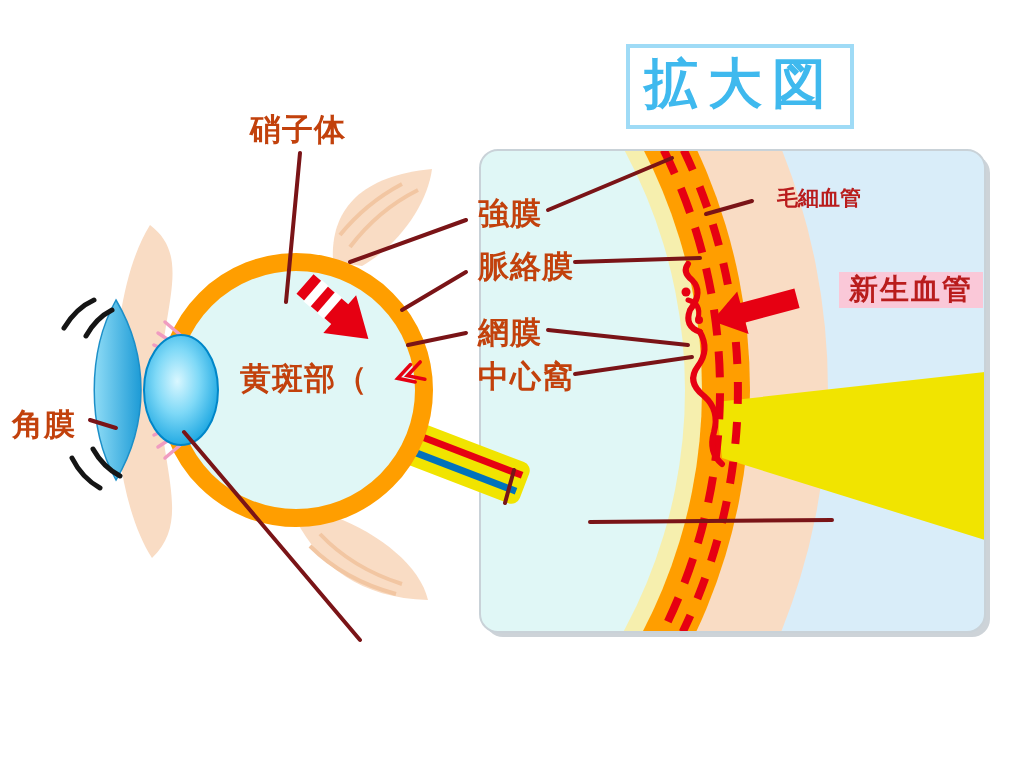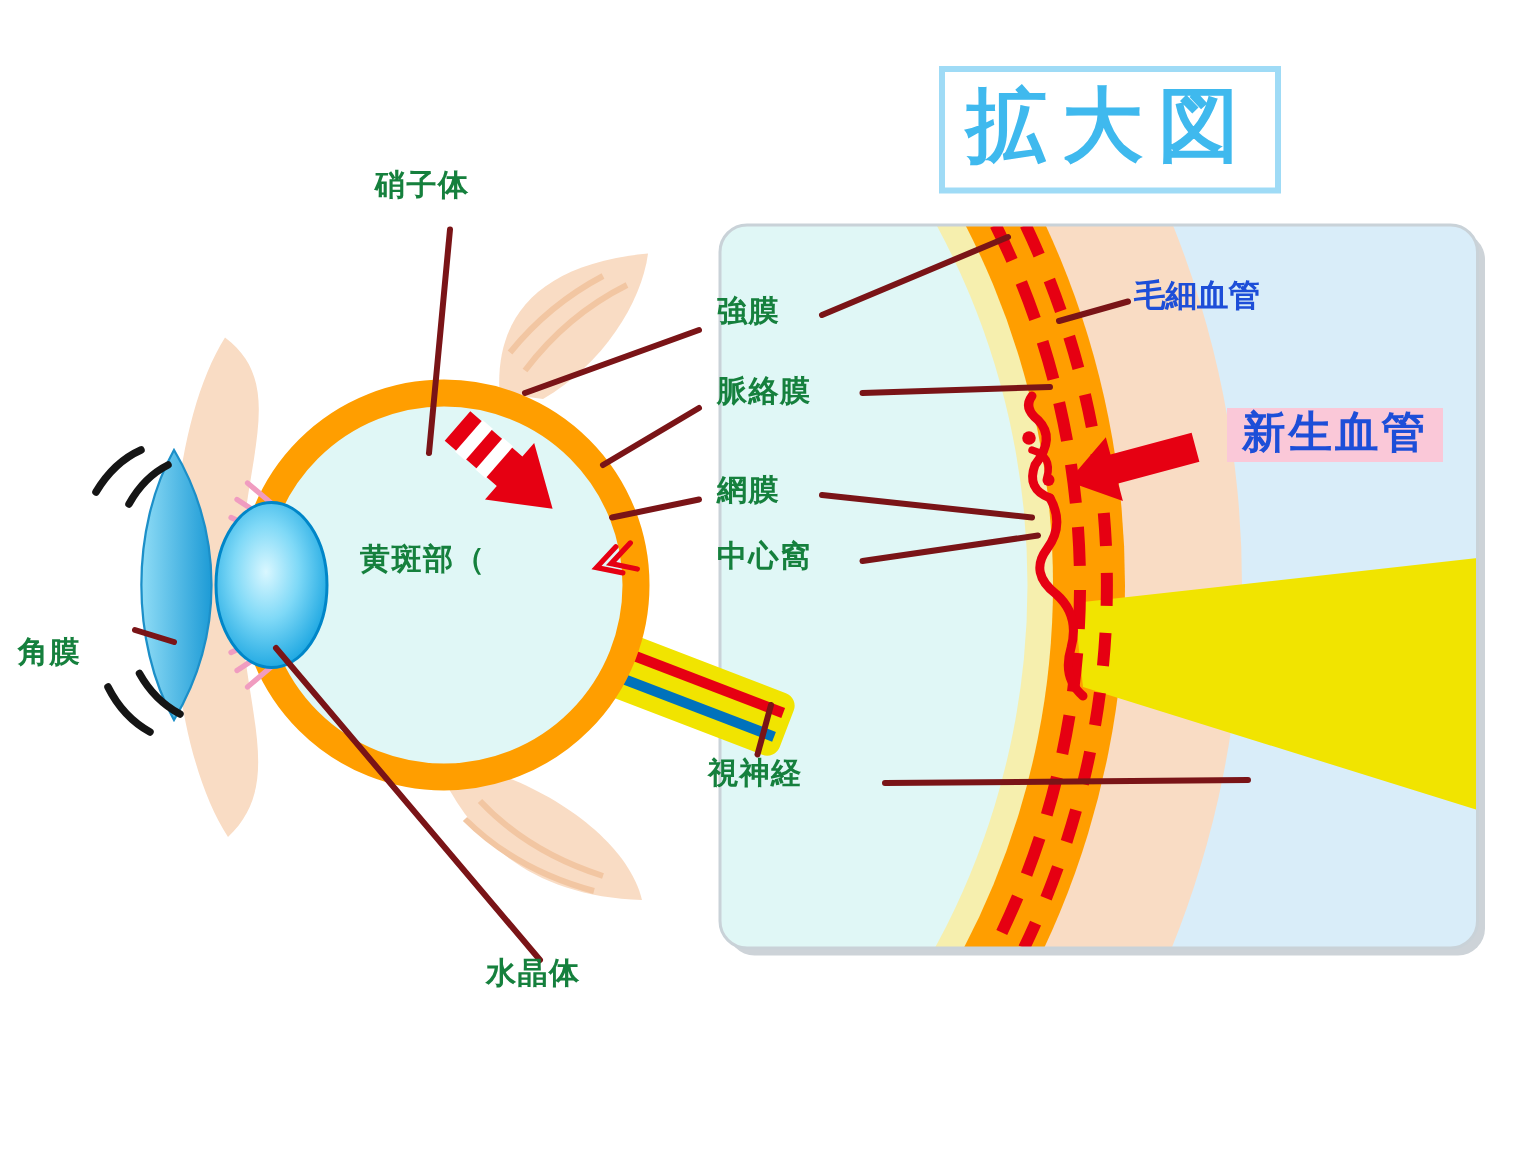--- a/index.html
+++ b/index.html
@@ -1,21 +1,21 @@
 <!DOCTYPE html>
 <html><head>
 <meta charset="utf-8">
 <style>
   html,body{margin:0;padding:0;background:#ffffff;}
   #stage{position:relative;width:1024px;height:768px;background:#ffffff;overflow:hidden;
          font-family:"Liberation Sans","DejaVu Sans",sans-serif;}
   svg{position:absolute;left:0;top:0;}
-  .label{position:absolute;font-weight:bold;color:#15803d;font-size:20px;white-space:nowrap;
+  .label{position:absolute;font-weight:bold;color:#c2410c;font-size:31px;white-space:nowrap;
          line-height:1.1;letter-spacing:1px;}
-  .label-red{color:#1d4ed8;}
+  .label-red{color:#b91c1c;margin-left:21px;}
   #title-box{position:absolute;left:626px;top:44px;font-size:54px;font-weight:bold;color:#3FB9EE;
              border:4px solid #9FDBF6;background:#ffffff;padding:0px 14px 4px 14px;letter-spacing:10px;}
   #capillary-label{font-size:21px;letter-spacing:0;}
   #neovessel-label{font-size:29px;background:#FAC8D8;padding:2px 10px;letter-spacing:2px;}
 </style>
 </head>
 <body>
 
 <div id="stage">
 
@@ -126,19 +126,17 @@
   </svg>
 
   <div id="title-box">拡大図</div>
 
   <div class="label" style="left:250px;top:113px;">硝子体</div>
   <div class="label" style="left:478px;top:197px;">強膜</div>
   <div class="label" style="left:478px;top:250px;text-align:center;">脈絡膜</div>
   <div class="label" style="left:478px;top:316px;text-align:center;">網膜</div>
   <div class="label" style="left:240px;top:362px;">黄斑部（</div>
   <div class="label" style="left:478px;top:360px;">中心窩</div>
-  <div class="label" style="left:12px;top:424px;">角膜</div>
-  <div class="label" style="left:324px;top:638px;">水晶体</div>
-  <div class="label" style="left:472px;top:505px;">視神経</div>
+  <div class="label" style="left:12px;top:408px;">角膜</div>
 
   <div class="label label-red" id="capillary-label" style="left:756px;top:186px;">毛細血管</div>
   <div class="label label-red" id="neovessel-label" style="left:818px;top:272px;">新生血管</div>
 </div>
 
 </body></html>

